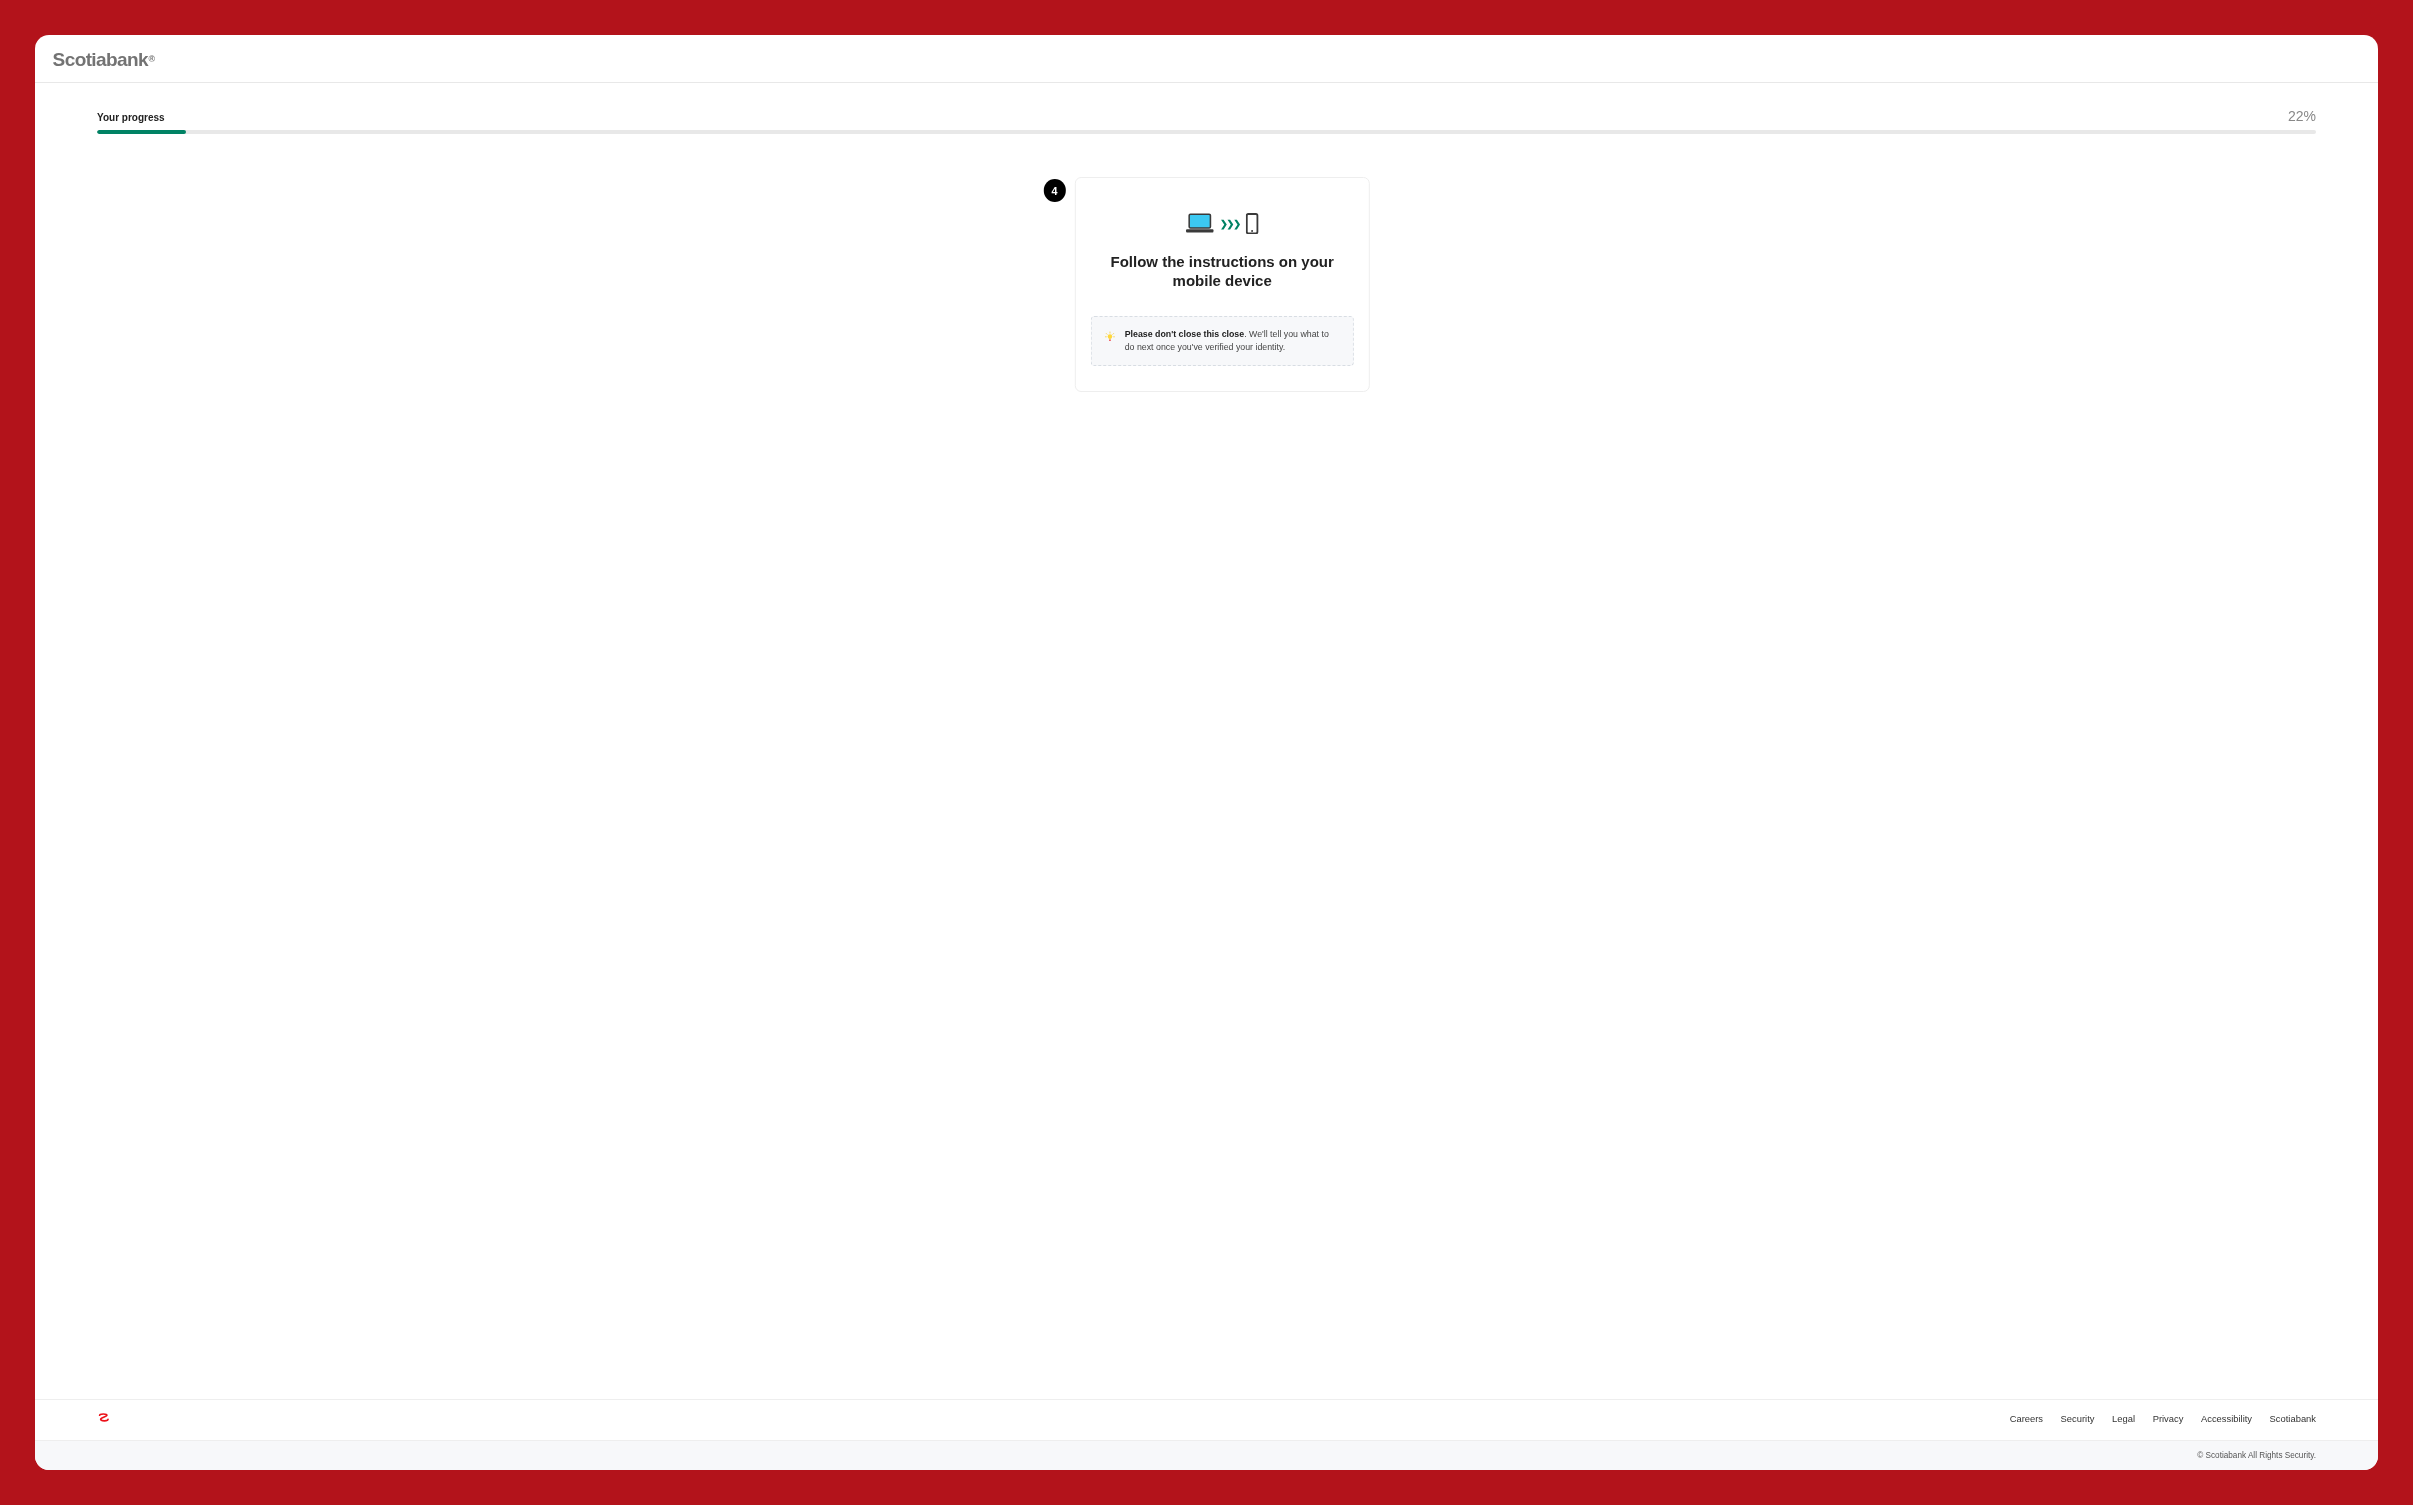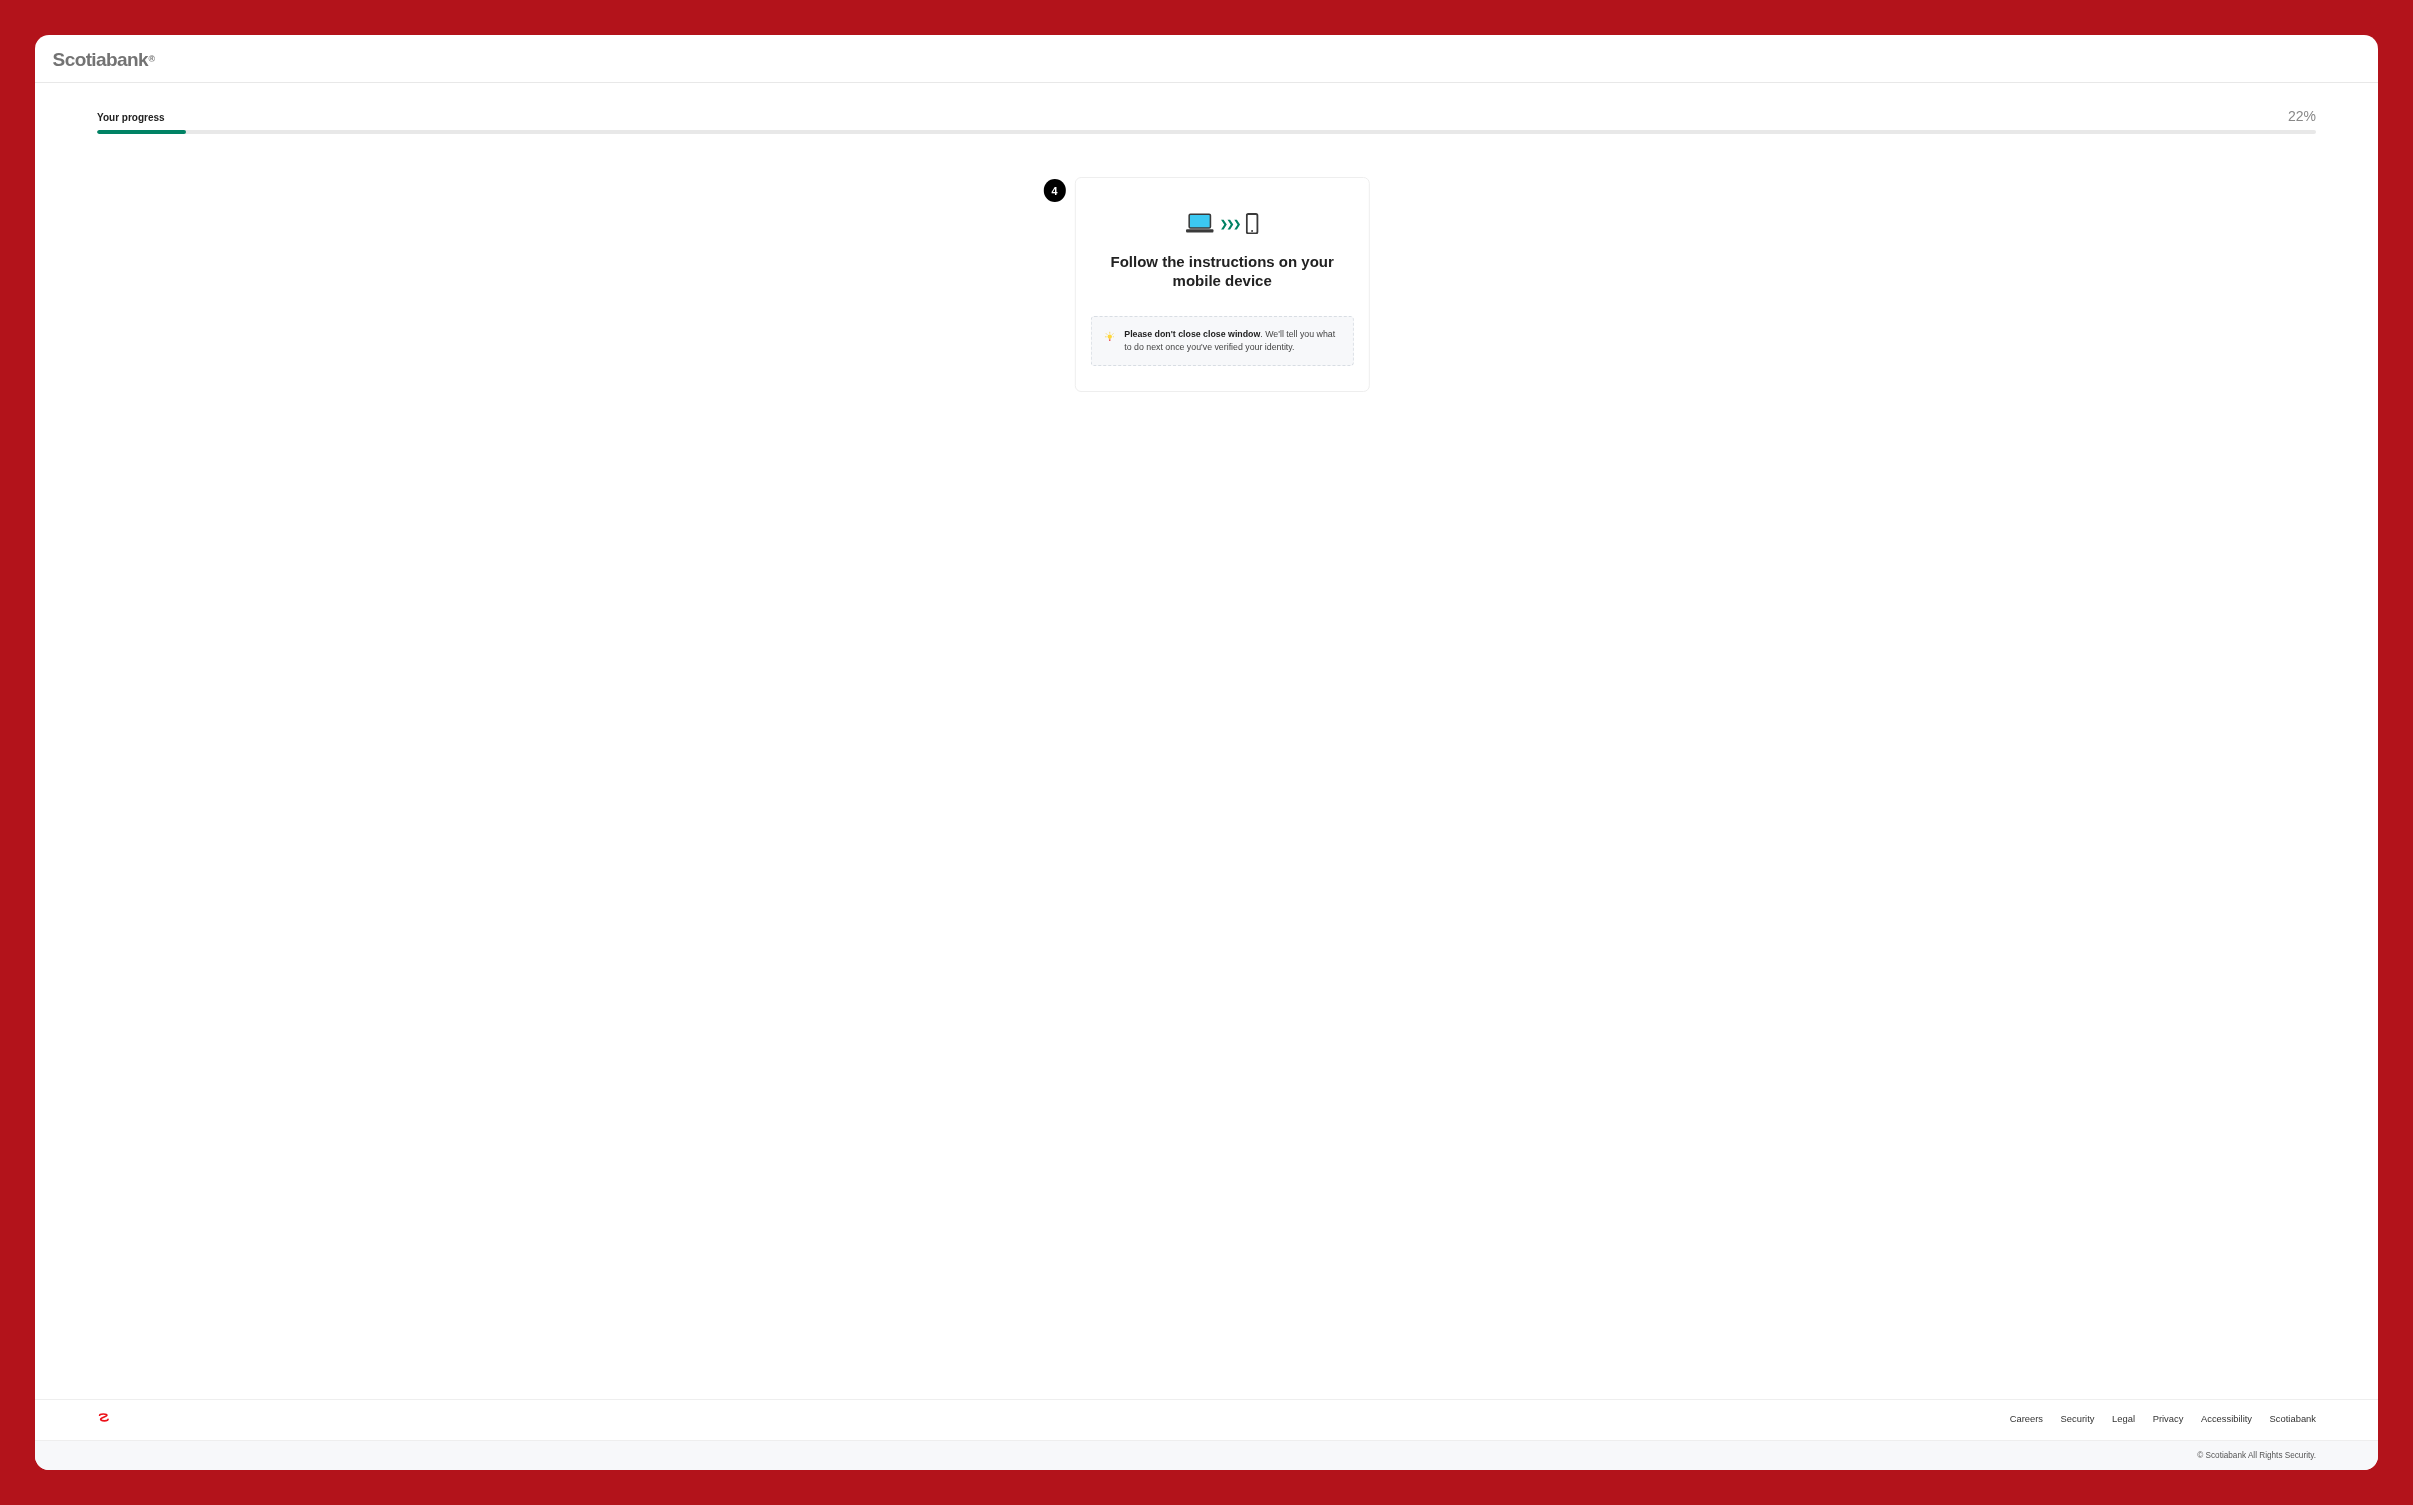--- a/index.html
+++ b/index.html
@@ -218,21 +218,21 @@
               <line x1="4" y1="5" x2="6.2" y2="7.2"></line>
               <line x1="24" y1="5" x2="21.8" y2="7.2"></line>
               <line x1="1" y1="14" x2="4" y2="14"></line>
               <line x1="27" y1="14" x2="24" y2="14"></line>
             </g>
             <circle cx="14" cy="13.5" r="6.2" fill="#ffd83a"></circle>
             <rect x="11.5" y="19" width="5" height="3.2" rx="1" fill="#e8a33a"></rect>
             <rect x="12" y="22.5" width="4" height="3" rx="1.2" fill="#ec111a"></rect>
           </svg>
           <div class="tip-text">
-            <b>Please don't close close window</b><span>. We'll tell you what to do next once you've verified your identity.</span>
+            <b>Please don't close this close</b><span>. We'll tell you what to do next once you've verified your identity.</span>
           </div>
         </div>
       </div>
     </div>
   </div>
 
   <div class="footer">
     <div class="footer-top">
       <svg class="footer-logo-icon" viewBox="0 0 24 24">
         <path d="M5 6 C5 3, 19 3, 19 6 C19 9, 7 10, 7 14 C7 18, 21 18, 21 14" fill="none" stroke="#ec111a" stroke-width="3.2" stroke-linecap="round"></path>

